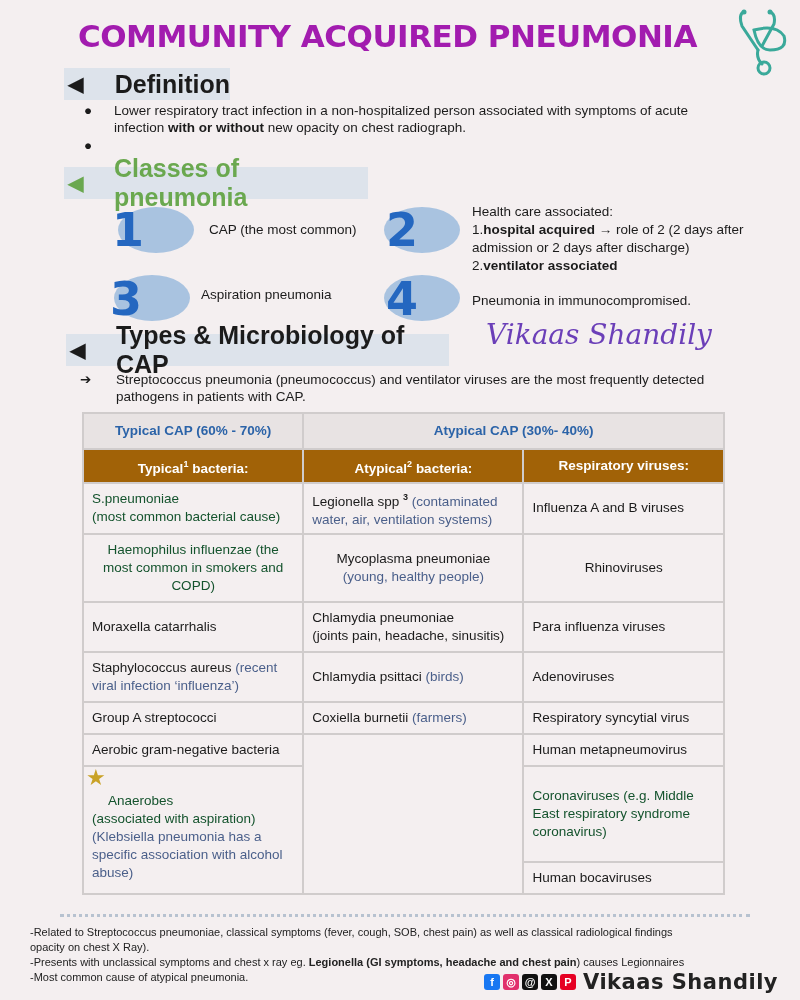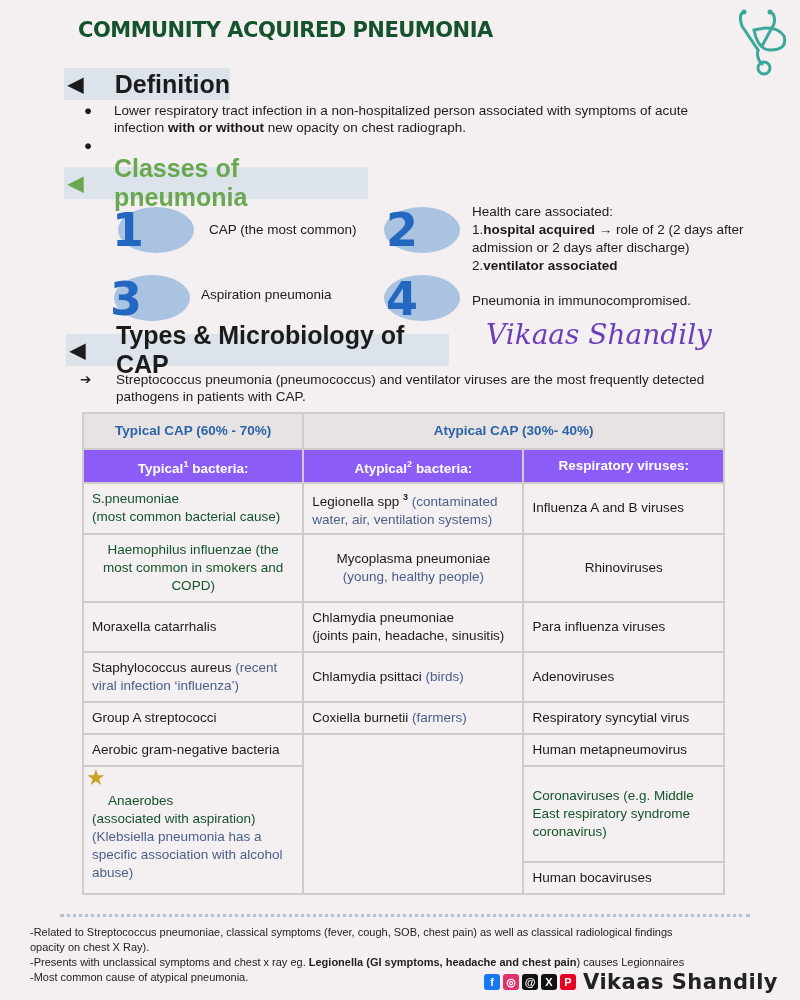--- a/index.html
+++ b/index.html
@@ -1,31 +1,31 @@
 <!DOCTYPE html>
 <html><head>
 <meta charset="utf-8">
 <style>
   html, body { margin:0; padding:0; }
   body { width:800px; height:1000px; background:#f4eff0; font-family:"Liberation Sans", sans-serif; color:#1b1b1b; position:relative; overflow:hidden; }
   .abs { position:absolute; }
-  .title { left:78px; top:18px; font-family:"DejaVu Sans", sans-serif; font-weight:bold; font-size:21px; color:#14532d; letter-spacing:-0.5px; white-space:nowrap; }
+  .title { left:78px; top:18px; font-family:"DejaVu Sans", sans-serif; font-weight:bold; font-size:31px; color:#a21caf; letter-spacing:-0.5px; white-space:nowrap; }
   .steth { left:736px; top:6px; width:58px; height:72px; }
   .sec-head { background:#dde3eb; height:32px; display:flex; align-items:center; font-weight:bold; font-size:25px; }
   .sec-head .tri { font-size:20px; width:48px; padding-left:4px; }
   .bullets { font-size:13.5px; line-height:17px; }
   .bullets .row { position:relative; padding-left:30px; }
   .bullets .row .dot { position:absolute; left:0; top:0; }
   .ellipse { position:absolute; width:76px; height:46px; border-radius:50%; background:#a9c3e0; }
   .num { position:absolute; font-family:"DejaVu Sans", sans-serif; font-weight:bold; font-size:46px; color:#2467c0; line-height:46px; }
   .cls-text { position:absolute; font-size:13.5px; line-height:18px; }
   table { border-collapse:collapse; position:absolute; left:82px; top:412px; width:643px; font-size:13.5px; }
   td { border:2px solid #d0cccc; padding:4px 8px; vertical-align:middle; line-height:18px; }
   .h1 td { background:#e8e3e3; color:#2b63a8; font-weight:bold; text-align:center; height:26px;margin-left:38px; }
-  .h2 td { background:#8b5cf6; color:#fff; font-weight:bold; text-align:center; height:24px; }
+  .h2 td { background:#a16207; color:#fff; font-weight:bold; text-align:center; height:24px; }
   .red { color:#14532d; }
   .note { color:#4a5f8a; }
   .foot { left:30px; top:925px; font-size:11px; line-height:15px; color:#222; }
   .dots { left:60px; top:914px; width:690px; border-top:3px dotted #b7c2d0; }
   .brand { left:484px; top:970px; display:flex; align-items:center; gap:3px; }
   .soc { width:16px; height:16px; border-radius:3px; color:#fff; font-size:11px; font-weight:bold; display:flex; align-items:center; justify-content:center; }
   .brand-name { font-family:"DejaVu Sans", sans-serif; font-weight:bold; font-size:21px; color:#222; margin-left:4px; letter-spacing:0.5px; }
   .sig { left:486px; top:318px; font-family:"DejaVu Serif", serif; font-style:italic; font-size:28px; color:#6b3fb8; }
 </style>
 </head>

